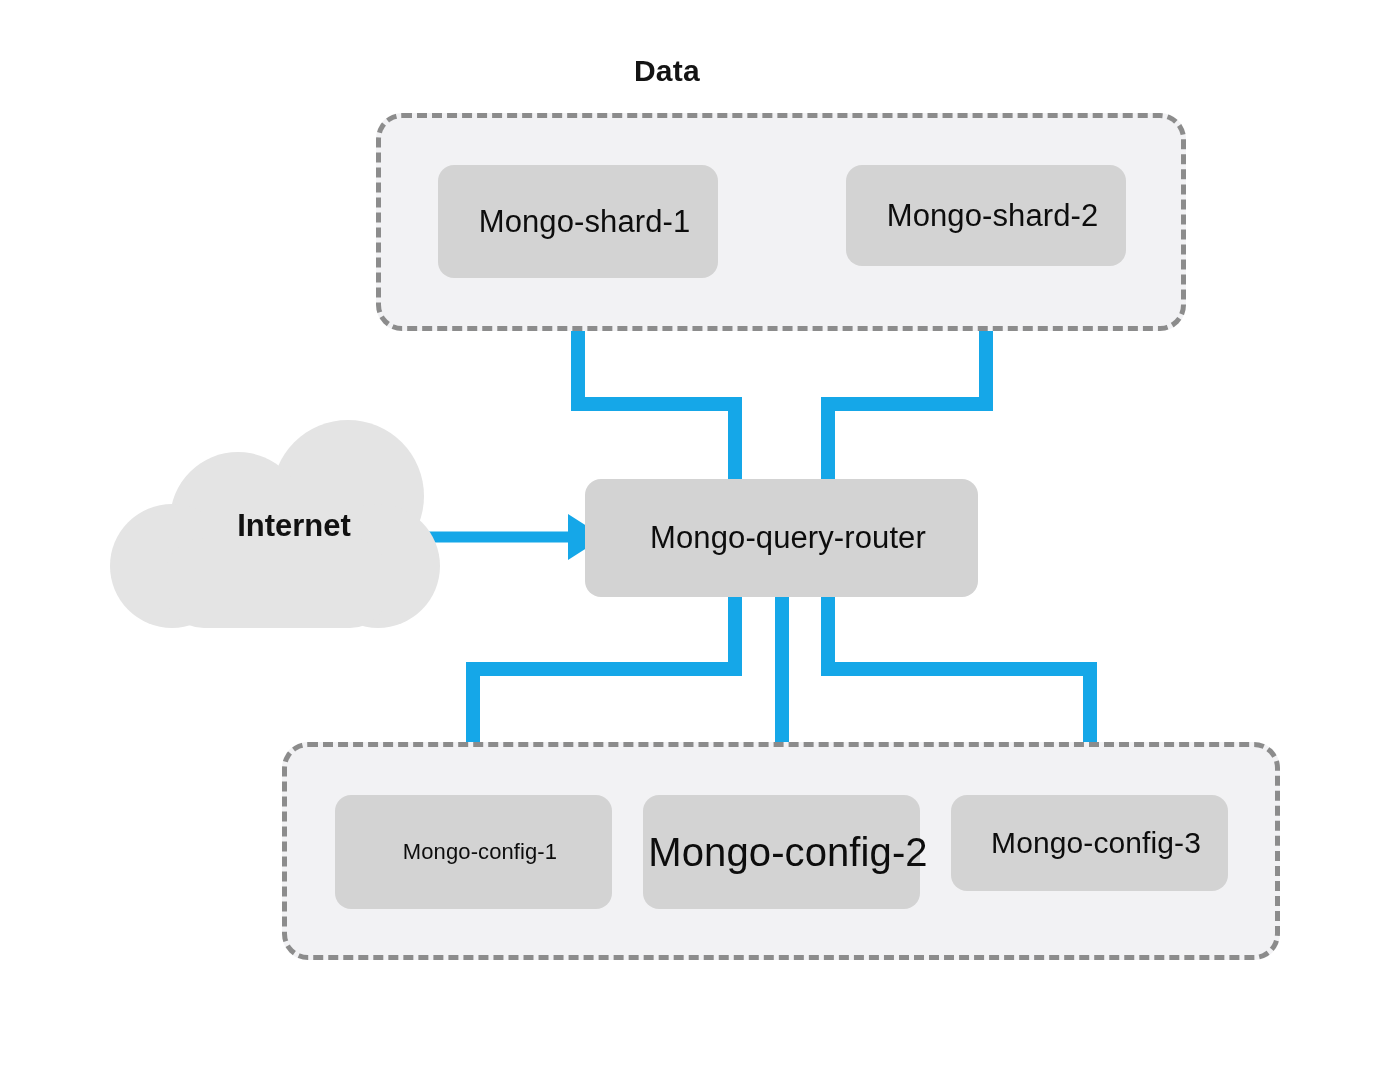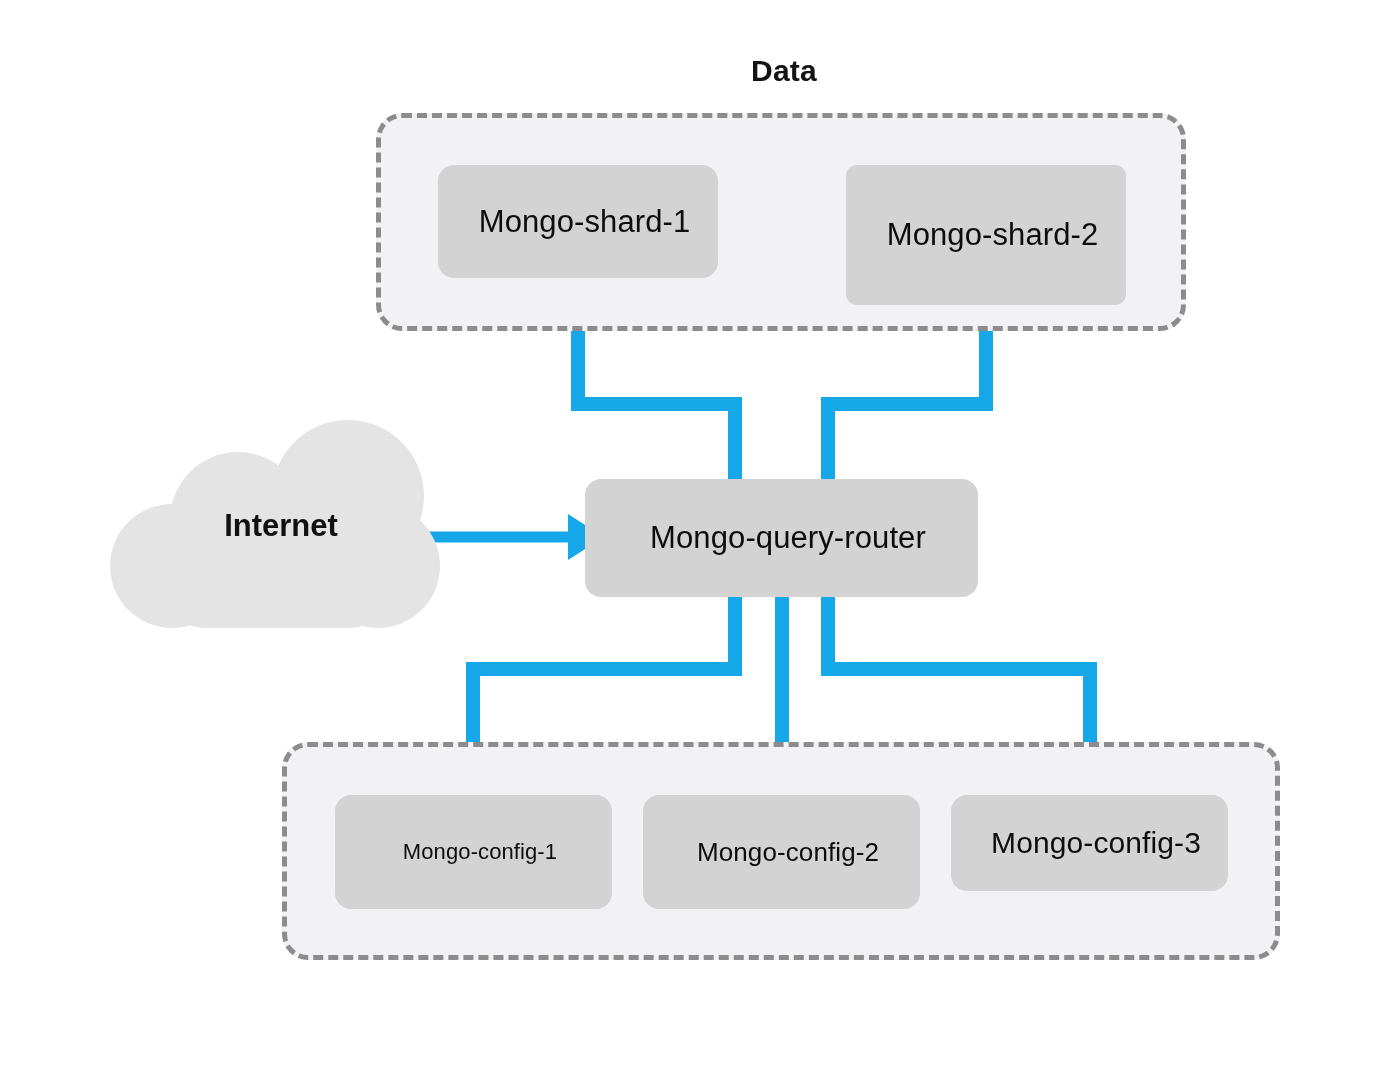--- a/index.html
+++ b/index.html
@@ -30,21 +30,20 @@
     background: #F2F2F4;
     border: 5px dashed #8C8C8C;
     border-radius: 26px;
     box-sizing: border-box;
   }
   .group-label {
     position: absolute;
     font-size: 30px;
     font-weight: bold;
     color: #141414;
-    text-align: center;
     letter-spacing: 0.2px;
     white-space: nowrap;
   }
   .node-box {
     position: absolute;
     background: #D3D3D3;
     border-radius: 16px;
     display: flex;
     align-items: center;
     justify-content: center;
@@ -58,21 +57,21 @@
   }
   .cloud-wrap {
     position: absolute;
     left: 110px;
     top: 418px;
     width: 350px;
     height: 215px;
   }
   .cloud-label {
     position: absolute;
-    left: 110px;
+    left: 123px;
     top: 418px;
     width: 350px;
     height: 215px;
     display: flex;
     align-items: center;
     justify-content: center;
     font-size: 31px;
     font-weight: bold;
     color: #111111;
     padding-right: 8px;
@@ -118,23 +117,23 @@
         <circle cx="62" cy="148" r="62"></circle>
         <circle cx="268" cy="148" r="62"></circle>
         <rect x="54" y="120" width="226" height="90" rx="40"></rect>
       </g>
     </svg>
   </div>
   <div class="cloud-label">Internet</div>
 
   <div class="node-box" style="left:438px; top:165px; width:280px; height:113px;">Mongo-shard-1</div>
 
-  <div class="node-box" style="left:846px; top:165px; width:280px; height:140px;border-radius:11px;">Mongo-shard-2</div>
+  <div class="node-box" style="left:846px; top:165px; width:280px; height:101px;">Mongo-shard-2</div>
 
   <div class="node-box" style="left:585px; top:479px; width:393px; height:118px;">Mongo-query-router</div>
 
   <div class="node-box" style="left:335px; top:795px; width:277px; height:114px; font-size:22px;">Mongo-config-1</div>
 
-  <div class="node-box" style="left:643px; top:795px; width:277px; height:114px; font-size:26px;">Mongo-config-2</div>
+  <div class="node-box" style="left:643px; top:795px; width:277px; height:114px; font-size:40px;">Mongo-config-2</div>
 
   <div class="node-box" style="left:951px; top:795px; width:277px; height:96px; font-size:30px;">Mongo-config-3</div>
 
 </div>
 
 </body></html>

